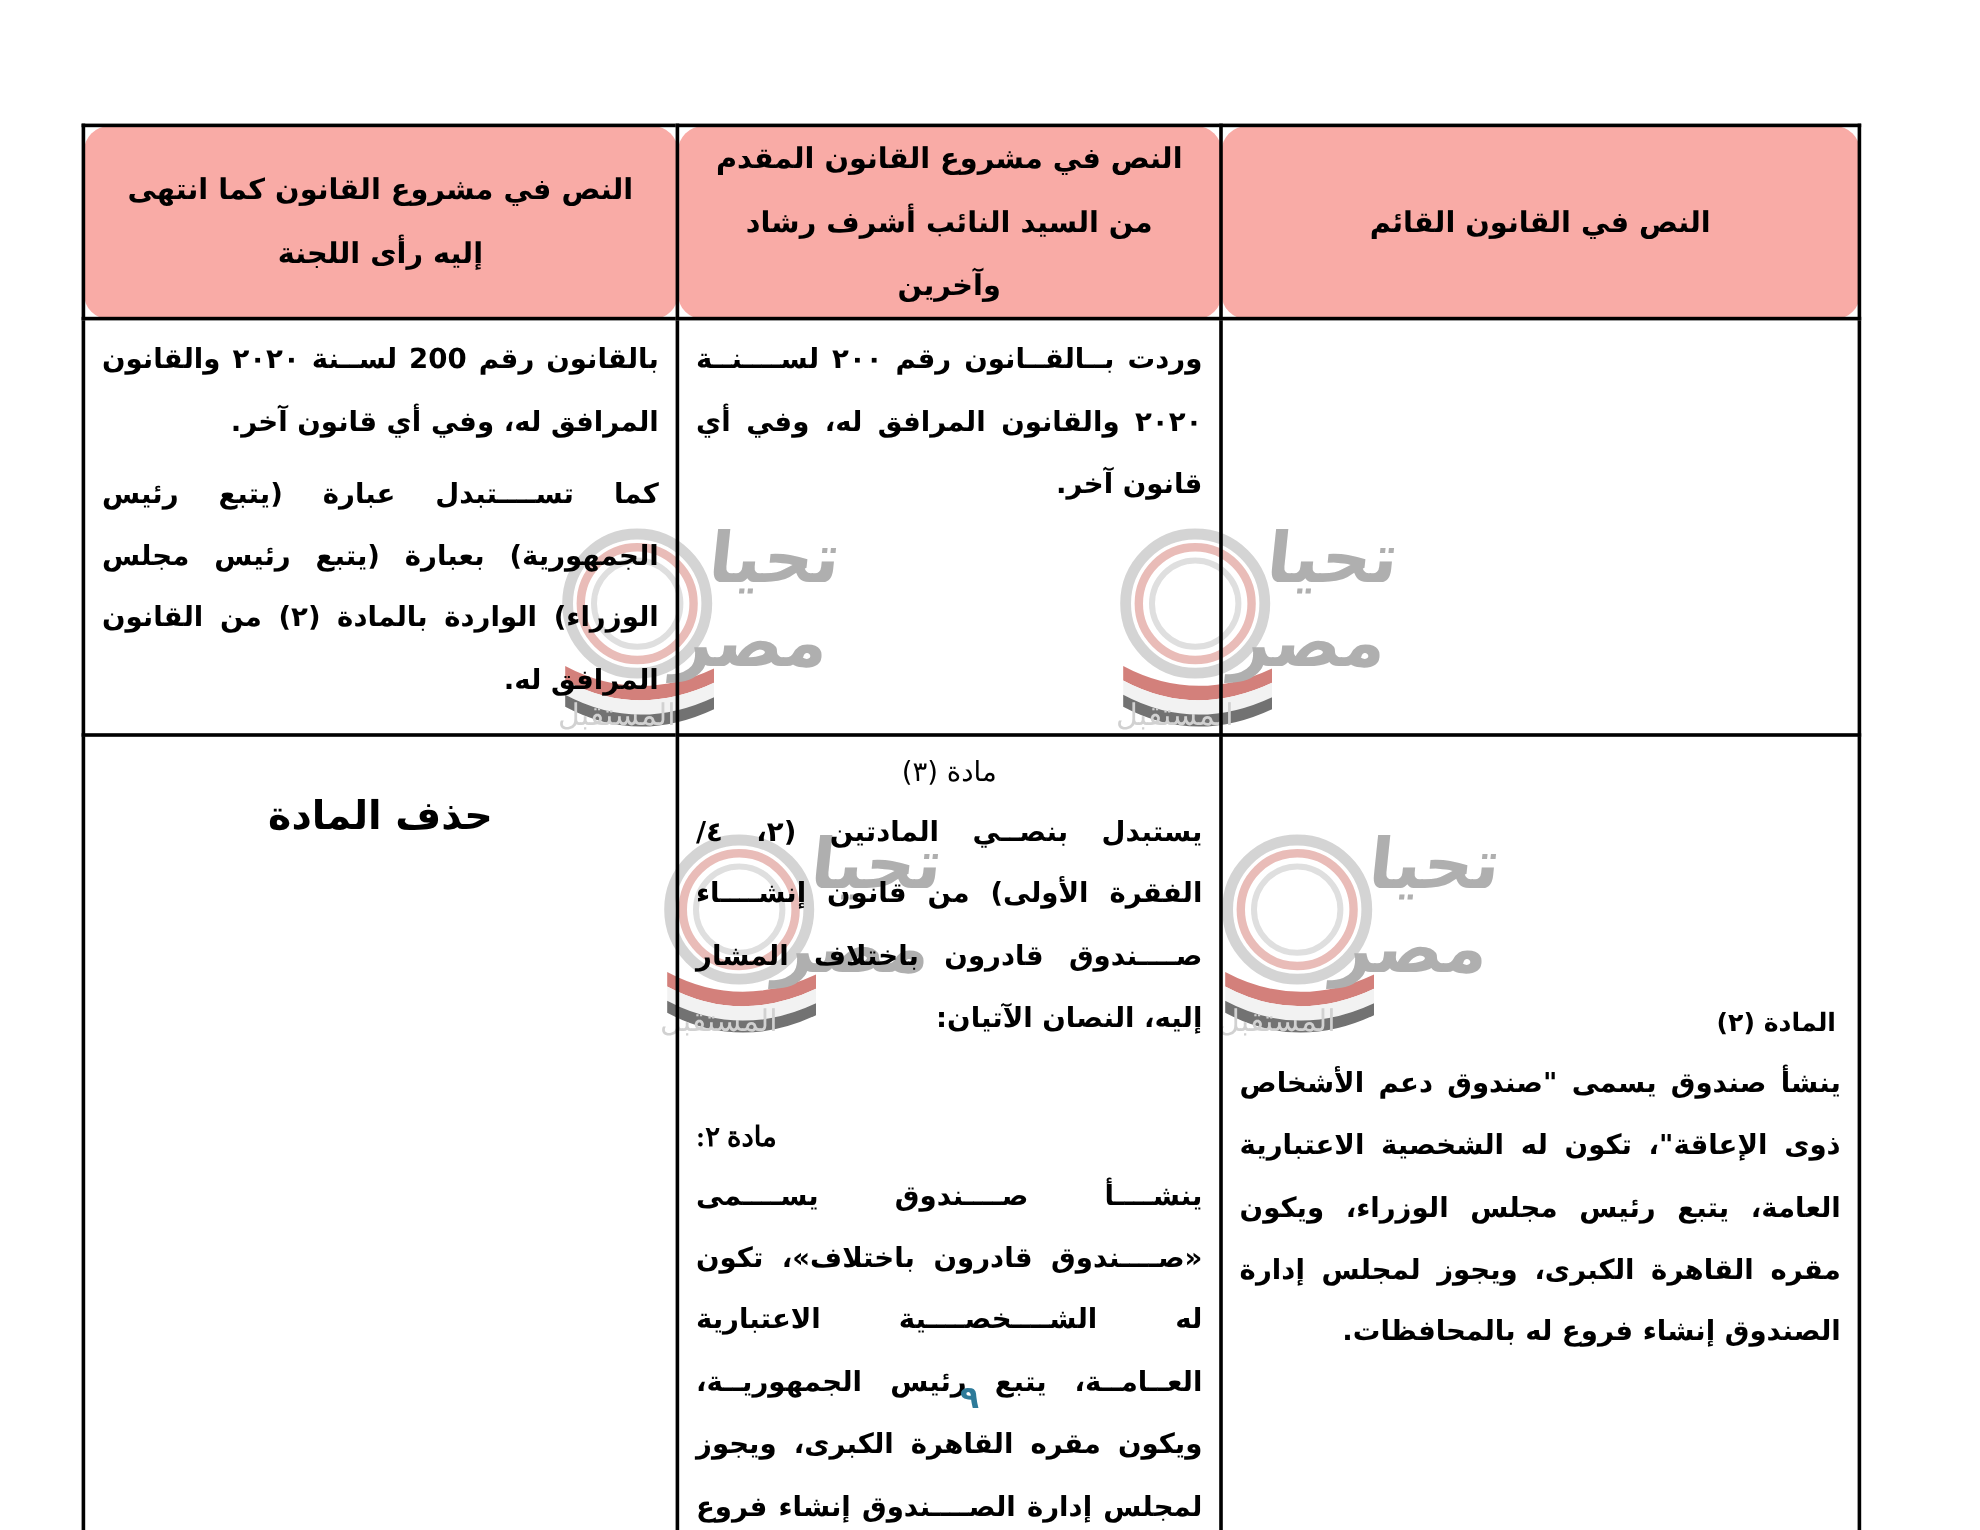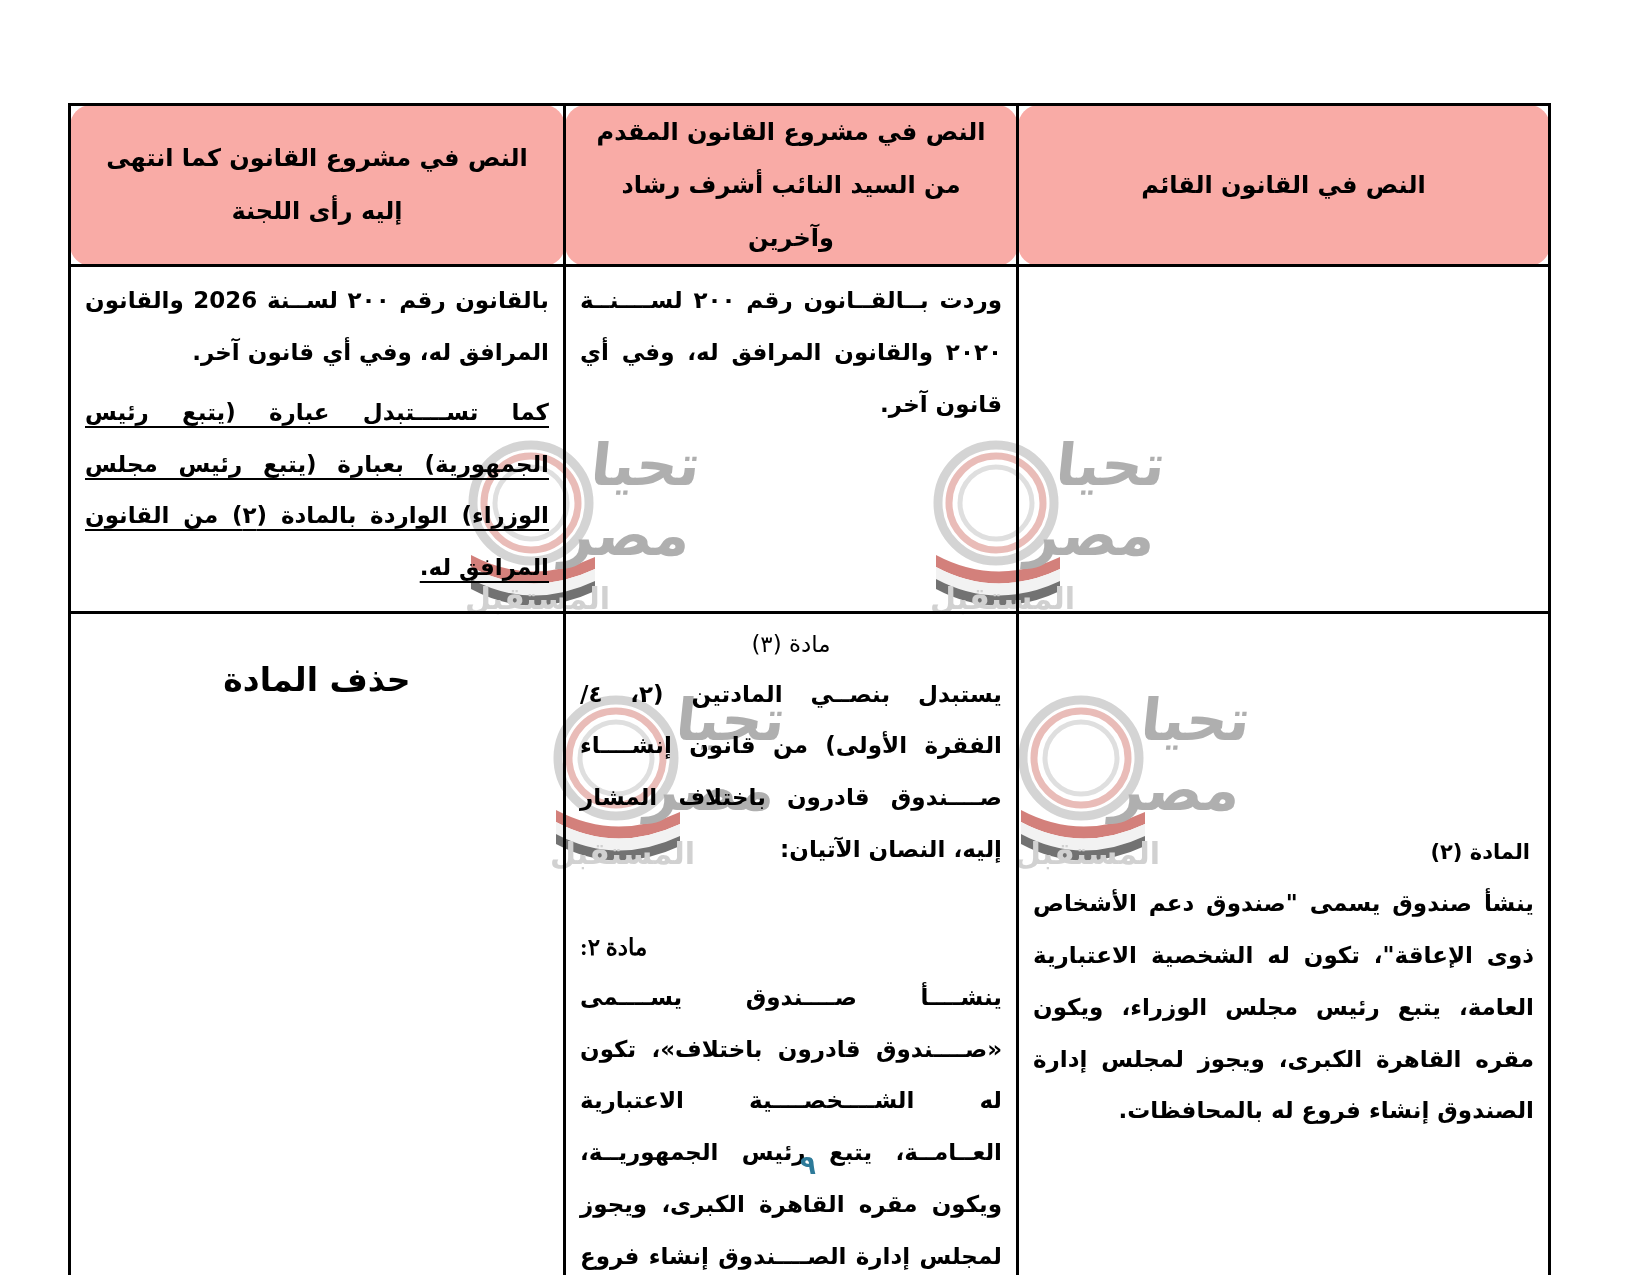--- a/index.html
+++ b/index.html
@@ -27,21 +27,21 @@
     font-size:58px; font-weight:bold; color:#a2a2a2;
     transform:skewX(-6deg); white-space:nowrap;
   }
   .wm .t2 {
     position:absolute; left:106px; top:76px;
     font-size:58px; font-weight:bold; color:#a2a2a2;
     transform:skewX(-6deg); white-space:nowrap;
   }
   .wm .t3 {
     position:absolute; left:10px; top:156px;
-    font-size:30px; font-weight:bold; color:#c9c9c9; white-space:nowrap;
+    font-size:25px; font-weight:normal; color:#c9c9c9; white-space:nowrap;
   }
 
   
   table.law-table {
     position:absolute; left:68px; top:103px;
     border-collapse:collapse; table-layout:fixed;
     z-index:1; background:transparent;
   }
   .law-table col.c-existing  { width:532px; }
   .law-table col.c-proposed  { width:453px; }
@@ -68,21 +68,20 @@
   .body-text {
     font-size:23px; font-weight:bold;
     line-height:2.25;
     text-align:justify;
     margin:0;
   }
   td.cell-proposed-1 .body-text,
   td.cell-committee-1 .body-text { margin-top:8px; }
 
   .underlined {
-    text-decoration:underline;
     text-decoration-thickness:2px;
     text-underline-offset:6px;
     margin-top:50px;
   }
 
   .center-heading {
     font-size:23px; font-weight:normal;
     text-align:center; line-height:2.1;
     margin:6px 0 0 0;
   }
@@ -188,21 +187,21 @@
         <th>النص في مشروع القانون كما انتهى إليه رأى اللجنة</th>
       </tr>
     </thead>
     <tbody>
       <tr class="row-1">
         <td class="cell-existing-1"></td>
         <td class="cell-proposed-1">
           <p class="body-text">وردت بــالقــانون رقم ٢٠٠ لســــنــة ٢٠٢٠ والقانون المرافق له، وفي أي قانون آخر.</p>
         </td>
         <td class="cell-committee-1">
-          <p class="body-text">بالقانون رقم ٢٠٠ لســنة 2026 والقانون المرافق له، وفي أي قانون آخر.</p>
+          <p class="body-text">بالقانون رقم 200 لســنة ٢٠٢٠ والقانون المرافق له، وفي أي قانون آخر.</p>
           <p class="body-text underlined">كما تســــتبدل عبارة (يتبع رئيس الجمهورية) بعبارة (يتبع رئيس مجلس الوزراء) الواردة بالمادة (٢) من القانون المرافق له.</p>
         </td>
       </tr>
       <tr class="row-2">
         <td class="cell-existing-2">
           <p class="right-heading">المادة (٢)</p>
           <p class="body-text">ينشأ صندوق يسمى "صندوق دعم الأشخاص ذوى الإعاقة"، تكون له الشخصية الاعتبارية العامة، يتبع رئيس مجلس الوزراء، ويكون مقره القاهرة الكبرى، ويجوز لمجلس إدارة الصندوق إنشاء فروع له بالمحافظات.</p>
         </td>
         <td class="cell-proposed-2">
           <p class="center-heading">مادة (٣)</p>

